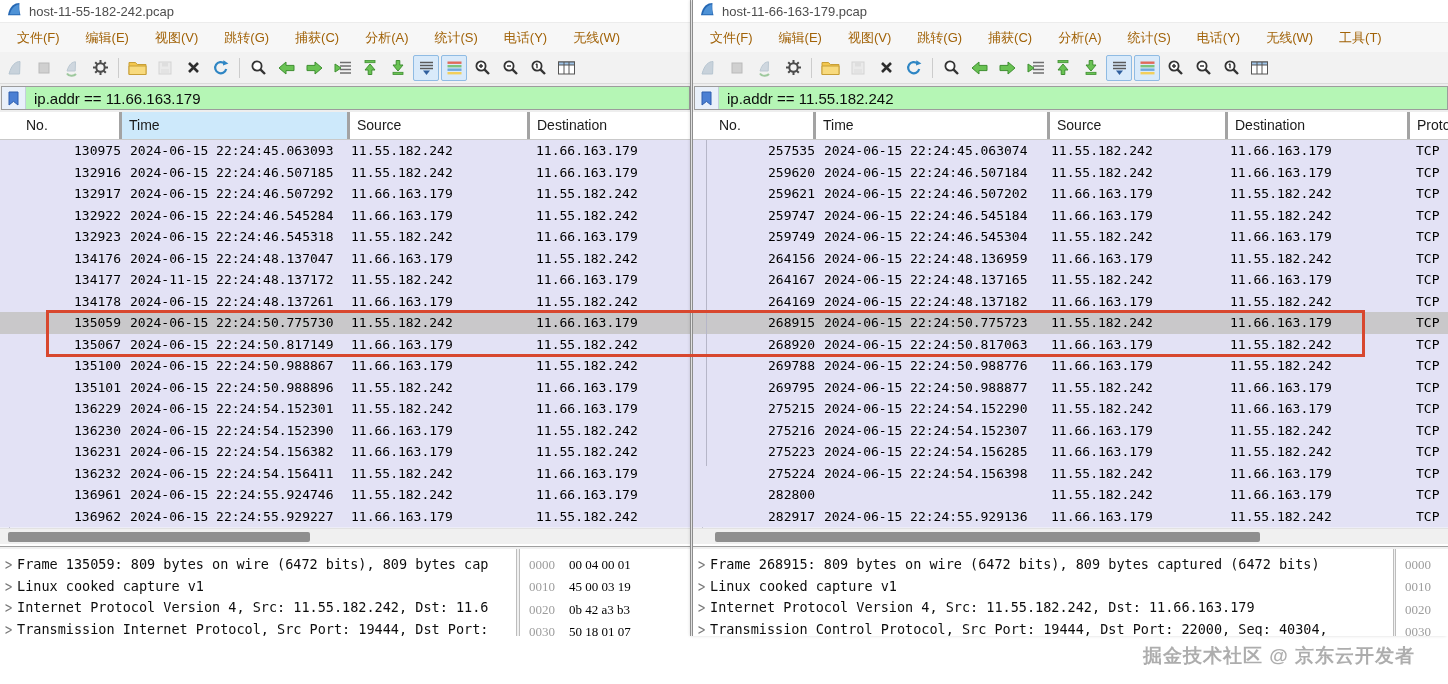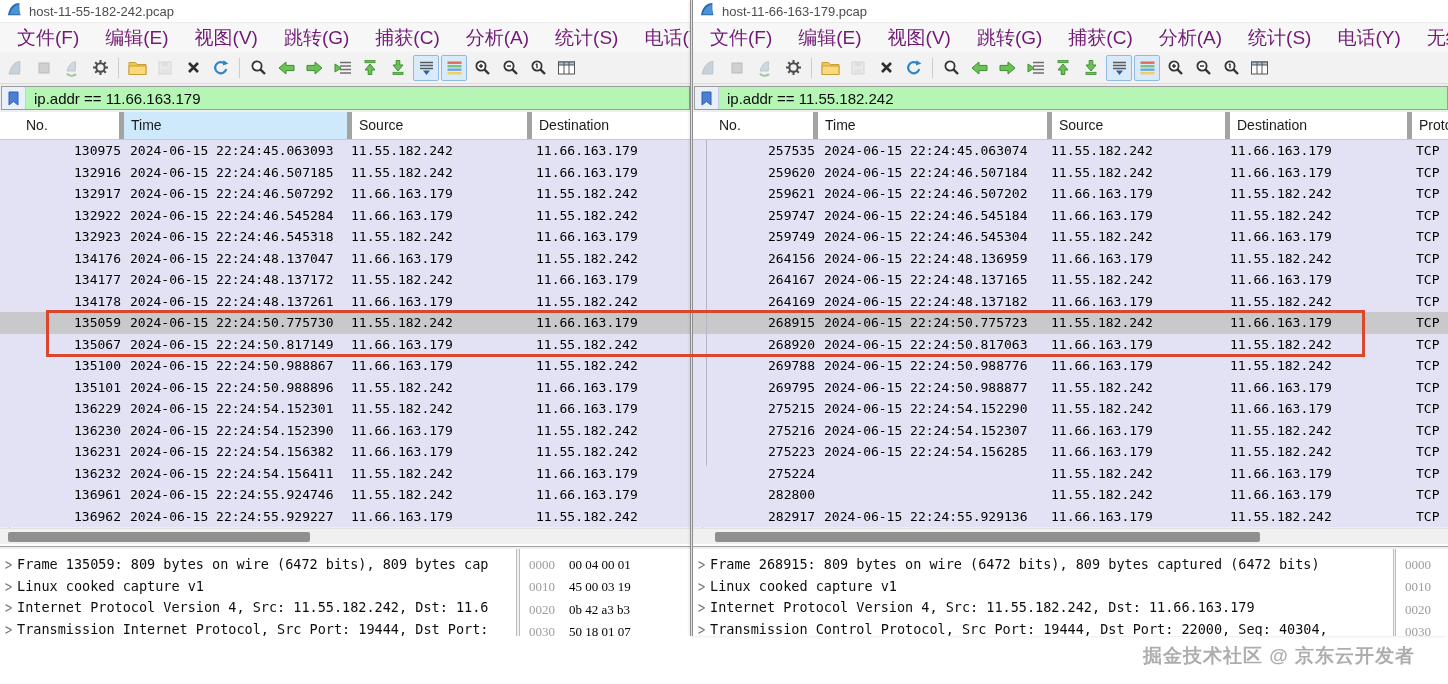--- a/index.html
+++ b/index.html
@@ -12,41 +12,41 @@
   .win-left  { left:0;   width:691px; border-right:1px solid #9a9a9a; }
   .win-right { left:692px; width:756px; border-left:1px solid #8d8d8d; box-shadow:-2px 0 3px rgba(0,0,0,.15); }
 
   .titlebar { position:absolute; left:0; right:0; top:0; height:22px; background:#fff;
               display:flex; align-items:center; padding-left:7px; }
   .titlebar .title { font-size:13px; color:#4d4d4d; margin-left:7px; white-space:nowrap; }
 
   .menubar { position:absolute; left:0; right:0; top:22px; height:30px; background:#f7f7f7;
              border-top:1px solid #ececec; display:flex; align-items:center;
              padding-left:4px; white-space:nowrap; overflow:hidden; }
-  .menu-item { font-size:19px; color:#701a75; padding:0 13px; }
+  .menu-item { font-size:13px; color:#a16207; padding:0 13px; }
 
   .toolbar { position:absolute; left:0; right:0; top:52px; height:32px; background:#f2f2f2;
              border-bottom:1px solid #dcdcdc; display:flex; align-items:center;
              padding-left:2px; overflow:hidden; }
   .tbtn { width:26px; height:26px; display:flex; align-items:center; justify-content:center;
           margin:0 1px; border:1px solid transparent; flex:0 0 auto; }
   .tbtn.active { background:#d9eafa; border:1px solid #8fbbe3; border-radius:2px; }
   .tsep { width:1px; height:20px; background:#cccccc; margin:0 4px; flex:0 0 auto; }
 
   .filterbar { position:absolute; left:0; right:0; top:84px; height:28px; background:#eeeeee; }
   .filterfield { position:absolute; left:1px; right:0; top:2px; bottom:2px;
                  background:#b5f6b5; border:1px solid #9c9c9c; display:flex; align-items:center; }
   .bookmark { width:24px; height:100%; display:flex; align-items:center; justify-content:center;
               background:#e9f0fa; border-right:1px solid #c4cfdd; }
   .filtertext { font-size:15px; color:#0c0c0c; margin-left:8px; white-space:nowrap; }
 
   .pheader { position:absolute; left:0; right:0; top:112px; height:28px; background:#fff;
              border-bottom:1px solid #c9c9c9; overflow:hidden; }
   .hcell { position:absolute; top:0; height:28px; line-height:27px; font-size:14px; color:#1a1a1a;
-           padding-left:7px; border-left:5px solid #a3a3a3; white-space:nowrap; overflow:hidden; }
+           padding-left:7px; border-left:3px solid #a3a3a3; white-space:nowrap; overflow:hidden; }
   .hcell.first { border-left:none;margin-left:19px; }
   .hcell.sorted { background:#cde9fb; }
   .win-left  .hc0 { left:0;   width:119px; }
   .win-left  .hc1 { left:119px; width:228px; }
   .win-left  .hc2 { left:347px; width:180px; }
   .win-left  .hc3 { left:527px; width:164px; }
   .win-right .hc0 { left:0;   width:120px; }
   .win-right .hc1 { left:120px; width:234px; }
   .win-right .hc2 { left:354px; width:178px; }
   .win-right .hc3 { left:532px; width:182px; }
@@ -310,21 +310,21 @@
           <span class="pc c-dst">11.66.163.179</span>
         </div>
         <div class="prow">
           <span class="pc c-no">134176</span>
           <span class="pc c-time">2024-06-15 22:24:48.137047</span>
           <span class="pc c-src">11.66.163.179</span>
           <span class="pc c-dst">11.55.182.242</span>
         </div>
         <div class="prow">
           <span class="pc c-no">134177</span>
-          <span class="pc c-time">2024-06-15 22:24:48.137172</span>
+          <span class="pc c-time">2024-11-15 22:24:48.137172</span>
           <span class="pc c-src">11.55.182.242</span>
           <span class="pc c-dst">11.66.163.179</span>
         </div>
         <div class="prow">
           <span class="pc c-no">134178</span>
           <span class="pc c-time">2024-06-15 22:24:48.137261</span>
           <span class="pc c-src">11.66.163.179</span>
           <span class="pc c-dst">11.55.182.242</span>
         </div>
         <div class="prow sel">
@@ -682,20 +682,21 @@
         </div>
         <div class="prow">
           <span class="pc c-no">275223</span>
           <span class="pc c-time">2024-06-15 22:24:54.156285</span>
           <span class="pc c-src">11.66.163.179</span>
           <span class="pc c-dst">11.55.182.242</span>
           <span class="pc c-proto">TCP</span>
         </div>
         <div class="prow">
           <span class="pc c-no">275224</span>
+          <span class="pc c-time">2024-06-15 22:24:54.156398</span>
           <span class="pc c-src">11.55.182.242</span>
           <span class="pc c-dst">11.66.163.179</span>
           <span class="pc c-proto">TCP</span>
         </div>
         <div class="prow">
           <span class="pc c-no">282800</span>
           <span class="pc c-src">11.55.182.242</span>
           <span class="pc c-dst">11.66.163.179</span>
           <span class="pc c-proto">TCP</span>
         </div>

